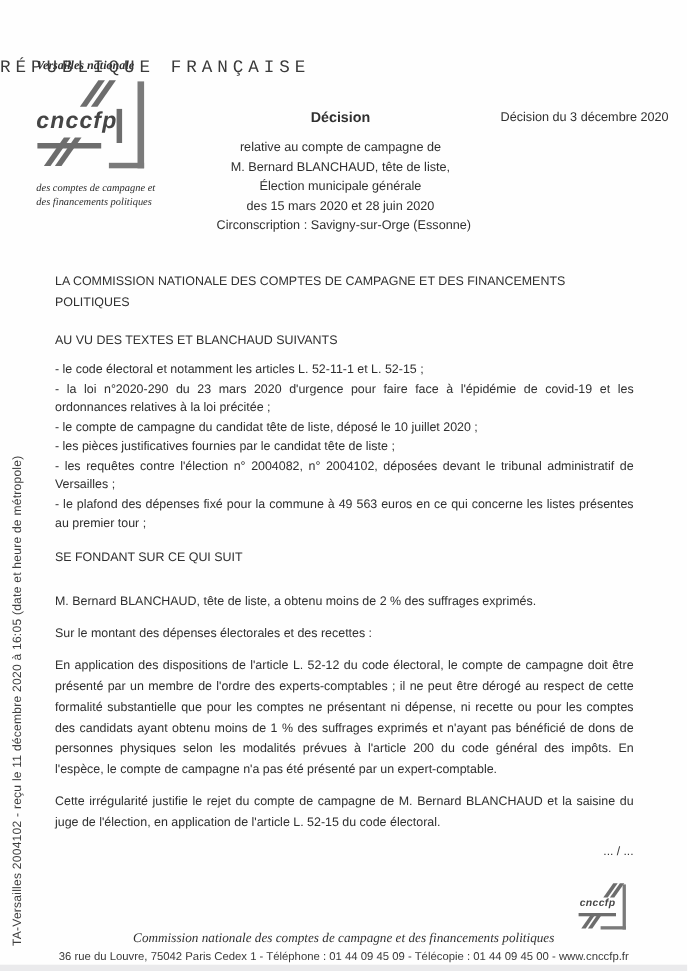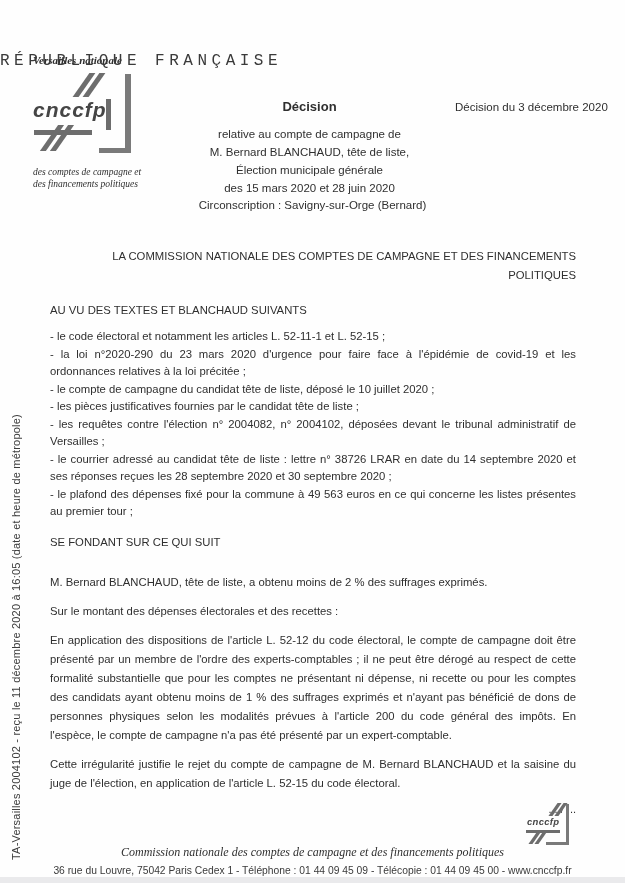--- a/index.html
+++ b/index.html
@@ -66,21 +66,21 @@
   .decision-block { position: absolute; top: 99px; left: 172px; width: 275px; text-align: center; }
   .decision-title { font-weight: bold; font-size: 13px; margin: 0 0 11px 0; }
   .decision-sub { font-size: 11.5px; line-height: 18px; margin: 0; }
   .decision-date { position: absolute; top: 101px; left: 427px; width: 170px; font-size: 11.5px; padding-left: 28px; }
   .circonscription { position: absolute; top: 199px; left: 0; width: 100%; text-align: center; font-size: 11.5px; }
 
   
   .doc-body { position: absolute; left: 50px; top: 247px; width: 526px; font-size: 11.3px; }
   .doc-body p { margin: 0; }
   .h-line { line-height: 19px; }
-  .commission { margin-bottom: 16px !important; text-align: right; }
+  .commission { margin-bottom: 16px !important; }
   .au-vu { margin-bottom: 8px !important; }
   .item { line-height: 17.5px; text-align: justify; }
   .se-fondant { margin-top: 12px !important; margin-bottom: 21px !important; }
   .para { line-height: 19px; text-align: justify; margin-bottom: 10px !important; }
   .continuation { text-align: right; font-size: 11px; margin-top: 1px !important; }
 
   
   .footer { position: absolute; left: 0; top: 845px; width: 100%; text-align: center; }
   .footer-org {
     font-family: "Liberation Serif", serif; font-style: italic;
@@ -141,32 +141,31 @@
   <div class="decision-block">
     <p class="decision-title">Décision</p>
     <p class="decision-sub">relative au compte de campagne de</p>
     <p class="decision-sub">M. Bernard BLANCHAUD, tête de liste,</p>
     <p class="decision-sub">Élection municipale générale</p>
     <p class="decision-sub">des 15 mars 2020 et 28 juin 2020</p>
   </div>
 
   <div class="decision-date">Décision du 3 décembre 2020</div>
 
-  <div class="circonscription">Circonscription : Savigny-sur-Orge (Bernard)</div>
+  <div class="circonscription">Circonscription : Savigny-sur-Orge (Essonne)</div>
 
   <div class="doc-body">
     <p class="h-line commission">LA COMMISSION NATIONALE DES COMPTES DE CAMPAGNE ET DES FINANCEMENTS POLITIQUES</p>
     <p class="h-line au-vu">AU VU DES TEXTES ET BLANCHAUD SUIVANTS</p>
 
     <p class="item">- le code électoral et notamment les articles L. 52-11-1 et L. 52-15 ;</p>
     <p class="item">- la loi n°2020-290 du 23 mars 2020 d'urgence pour faire face à l'épidémie de covid-19 et les ordonnances relatives à la loi précitée ;</p>
     <p class="item">- le compte de campagne du candidat tête de liste, déposé le 10 juillet 2020 ;</p>
     <p class="item">- les pièces justificatives fournies par le candidat tête de liste ;</p>
     <p class="item">- les requêtes contre l'élection n° 2004082, n° 2004102, déposées devant le tribunal administratif de Versailles ;</p>
-    <p class="item">- le courrier adressé au candidat tête de liste : lettre n° 38726 LRAR en date du 14 septembre 2020 et ses réponses reçues les 28 septembre 2020 et 30 septembre 2020 ;</p>
     <p class="item">- le plafond des dépenses fixé pour la commune à 49 563 euros en ce qui concerne les listes présentes au premier tour ;</p>
 
     <p class="h-line se-fondant">SE FONDANT SUR CE QUI SUIT</p>
 
     <p class="para">M. Bernard BLANCHAUD, tête de liste, a obtenu moins de 2 % des suffrages exprimés.</p>
     <p class="para">Sur le montant des dépenses électorales et des recettes :</p>
     <p class="para">En application des dispositions de l'article L. 52-12 du code électoral, le compte de campagne doit être présenté par un membre de l'ordre des experts-comptables ; il ne peut être dérogé au respect de cette formalité substantielle que pour les comptes ne présentant ni dépense, ni recette ou pour les comptes des candidats ayant obtenu moins de 1 % des suffrages exprimés et n'ayant pas bénéficié de dons de personnes physiques selon les modalités prévues à l'article 200 du code général des impôts. En l'espèce, le compte de campagne n'a pas été présenté par un expert-comptable.</p>
     <p class="para">Cette irrégularité justifie le rejet du compte de campagne de M. Bernard BLANCHAUD et la saisine du juge de l'élection, en application de l'article L. 52-15 du code électoral.</p>
 
     <p class="continuation">... / ...</p>

